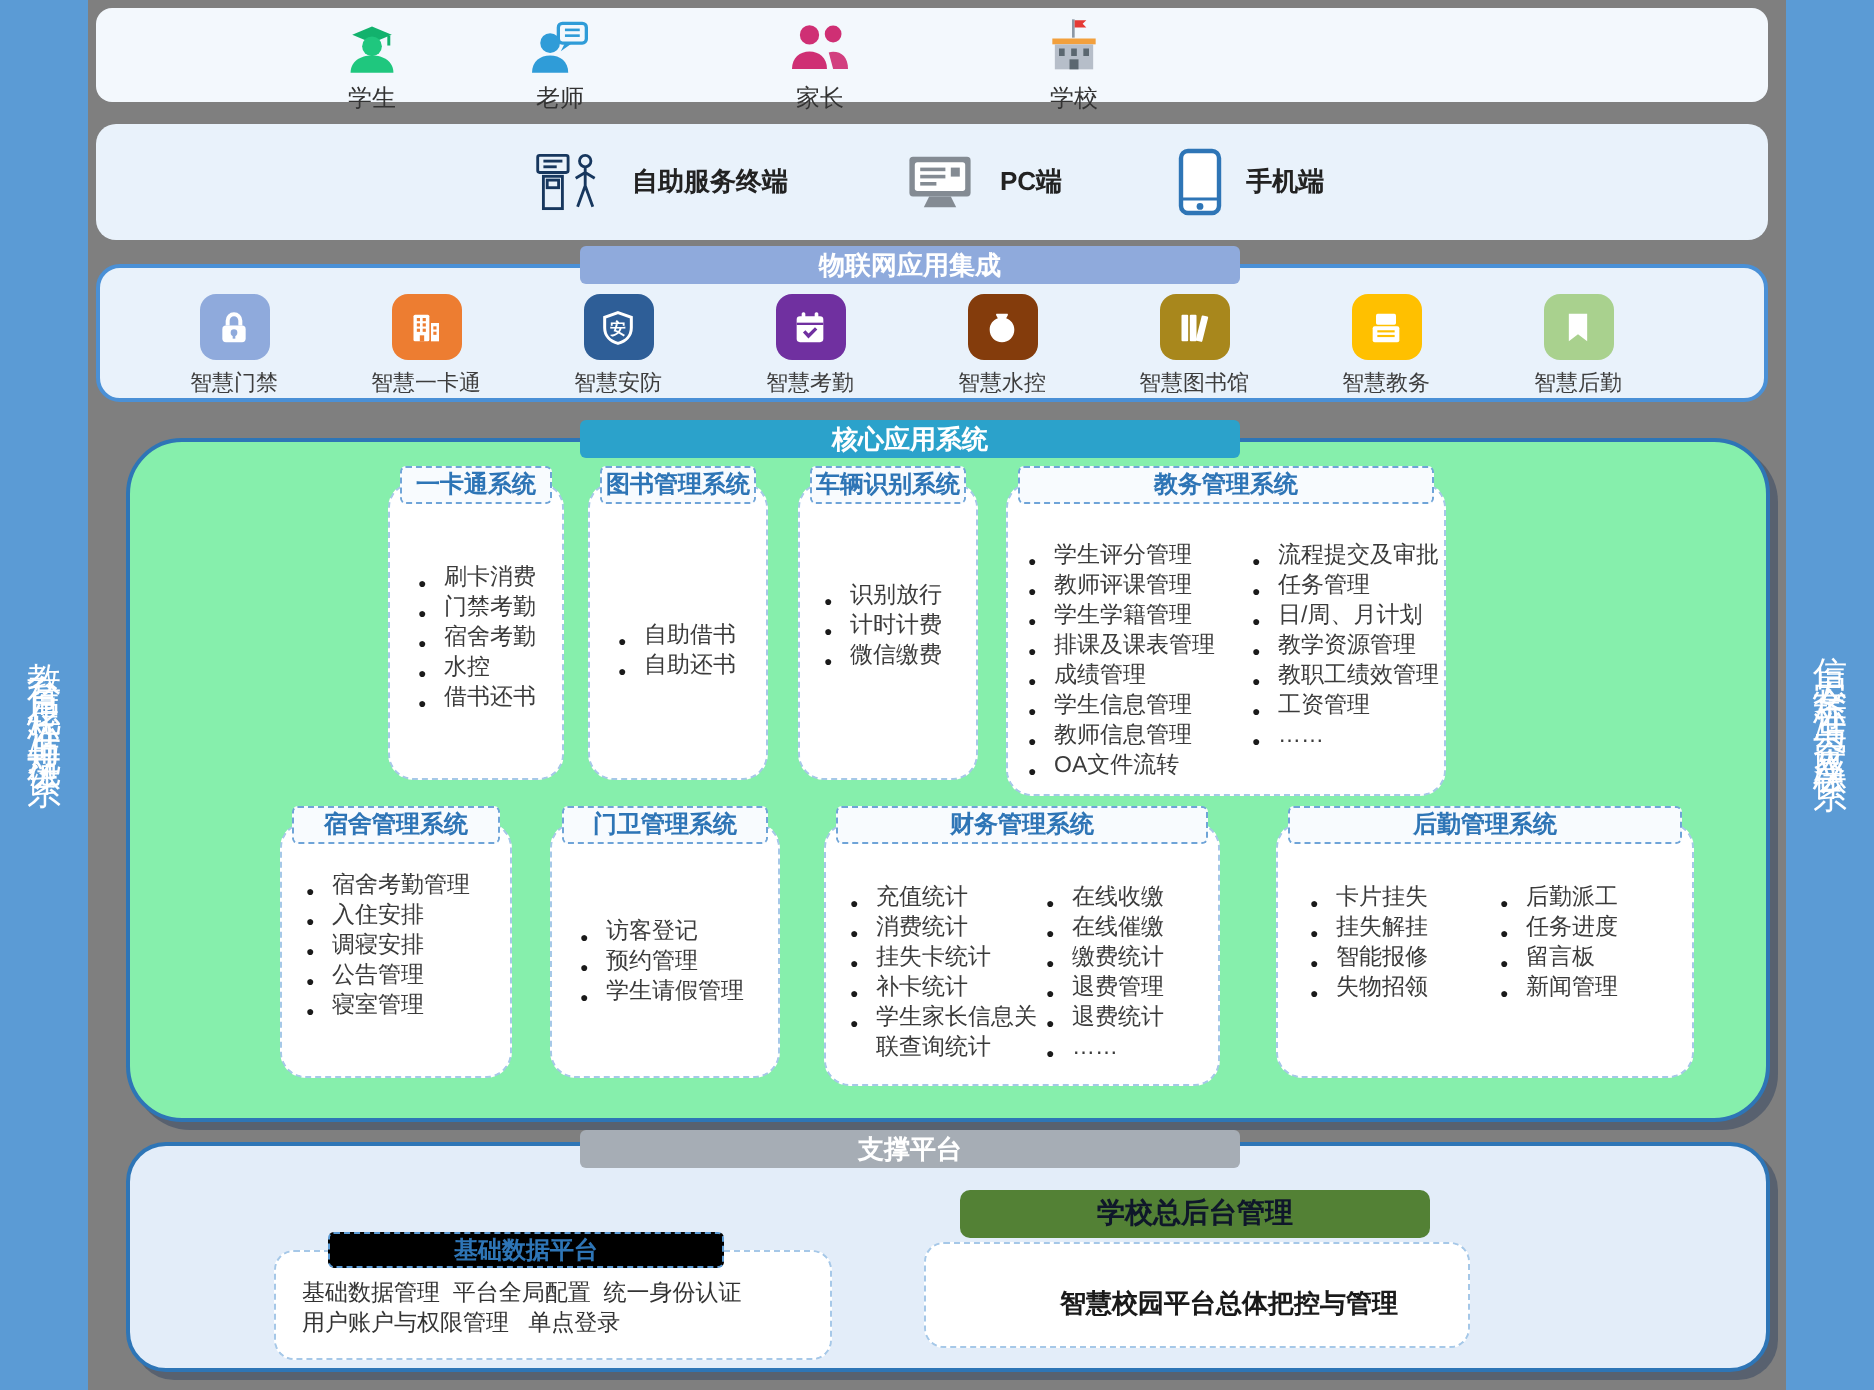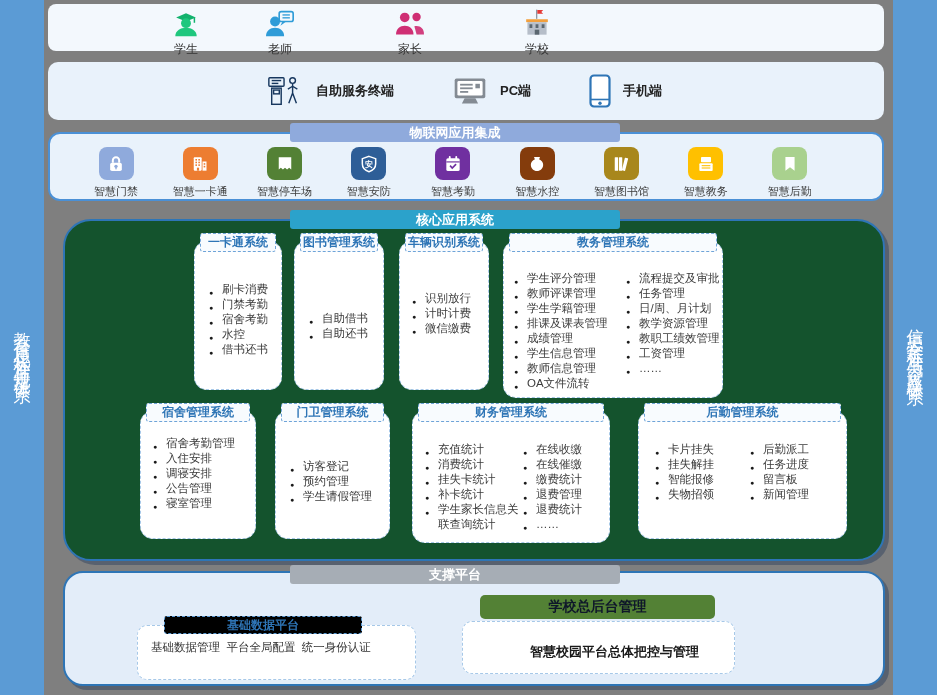--- a/index.html
+++ b/index.html
@@ -12,21 +12,21 @@
     writing-mode:vertical-rl;text-orientation:upright;
     color:#fff;font-size:17px;letter-spacing:5px;font-weight:500;}
   .sidebar.left{left:0;}
   .sidebar.right{left:893px;}
 
   
   .box{position:absolute;box-sizing:border-box;}
   .users-box{left:48px;top:4px;width:836px;height:47px;background:#f3f8fd;border-radius:8px;}
   .terminals-box{left:48px;top:62px;width:836px;height:58px;background:#e9f2fb;border-radius:10px;}
   .iot-box{left:48px;top:132px;width:836px;height:69px;background:#e9f2fb;border:2px solid #4a90d6;border-radius:12px;}
-  .core-box{left:63px;top:219px;width:822px;height:342px;background:#14532d;border:2px solid #2e75b6;border-radius:28px;
+  .core-box{left:63px;top:219px;width:822px;height:342px;background:#86efac;border:2px solid #2e75b6;border-radius:28px;
     box-shadow:4px 4px 0 rgba(42,62,94,.45);}
   .support-box{left:63px;top:571px;width:822px;height:115px;background:#e3edf9;border:2px solid #2e75b6;border-radius:20px;
     box-shadow:4px 4px 0 rgba(42,62,94,.45);}
 
   
   .banner{position:absolute;left:290px;width:330px;height:19px;z-index:5;
     display:flex;align-items:center;justify-content:center;
     color:#fff;font-size:13px;font-weight:700;border-radius:3px;}
   .iot-banner{top:123px;}
   .core-banner{top:210px;}
@@ -224,28 +224,20 @@
               <rect x="10" y="12.4" width="1.9" height="1.9"></rect>
               <rect x="8.3" y="16.4" width="2.6" height="3.6"></rect>
               <rect x="16.4" y="11" width="1.9" height="1.9"></rect>
               <rect x="16.4" y="14.2" width="1.9" height="1.9"></rect>
             </g>
           </svg>
       </div>
       <div class="ilabel">智慧一卡通</div>
     </div>
     <div class="iot-item">
-      <div class="tile" style="background: rgb(83, 129, 53); color: rgb(83, 129, 53);">
-        <svg width="20" height="20" viewBox="0 0 24 24">
-            <path fill="#fff" d="M4.5 4h15v14.5l-2.5-2-2.5 2-2.5-2-2.5 2-2.5-2-2.5 2z"></path>
-          </svg>
-      </div>
-      <div class="ilabel">智慧停车场</div>
-    </div>
-    <div class="iot-item">
       <div class="tile" style="background: rgb(46, 94, 151); color: rgb(46, 94, 151);">
         <svg width="20" height="20" viewBox="0 0 24 24">
             <path d="M12 2.8l8 2.8v6.2c0 4.8-3.3 8.1-8 9.4-4.7-1.3-8-4.6-8-9.4V5.6z" fill="none" stroke="#fff" stroke-width="1.8"></path>
             <text x="12" y="15.5" text-anchor="middle" font-size="9.5" fill="#fff" font-weight="bold">安</text>
           </svg>
       </div>
       <div class="ilabel">智慧安防</div>
     </div>
     <div class="iot-item">
       <div class="tile" style="background: rgb(112, 48, 160); color: rgb(112, 48, 160);">
@@ -414,20 +406,21 @@
         </ul>
       </div>
     </div>
   </div>
 
   <div class="banner support-banner" style="background: rgb(166, 173, 181);">支撑平台</div>
   <div class="box support-box">
     <div class="base-pill" style="background: #000000;">基础数据平台</div>
     <div class="base-card">
       <div class="base-line">基础数据管理  平台全局配置  统一身份认证</div>
+      <div class="base-line">用户账户与权限管理   单点登录</div>
     </div>
     <div class="admin-banner" style="background: rgb(83, 129, 53);">学校总后台管理</div>
     <div class="admin-card">
       <div class="adesc">智慧校园平台总体把控与管理</div>
     </div>
   </div>
 
 </div>
 
 </body></html>

